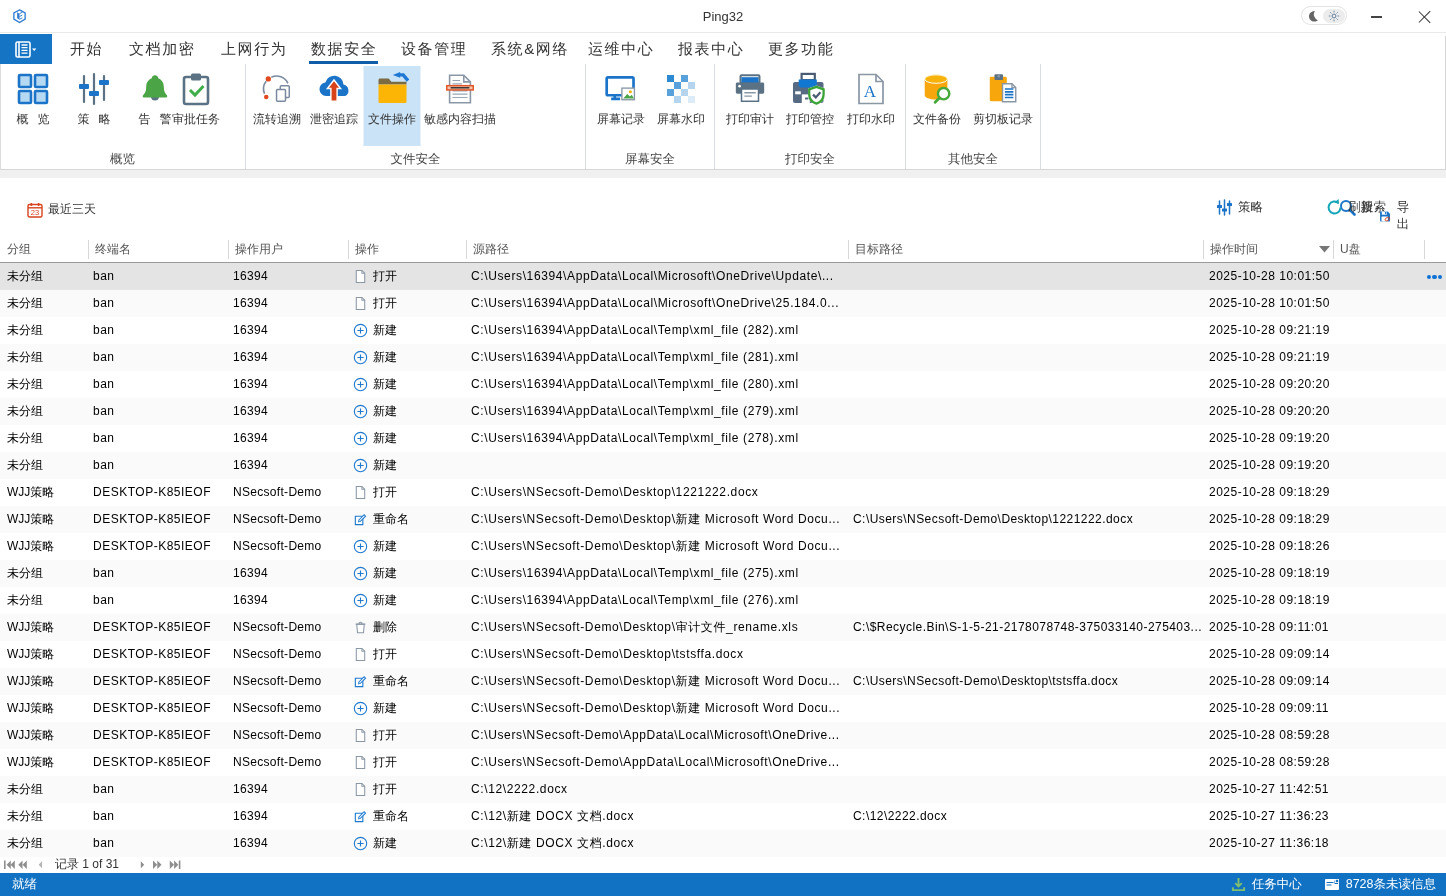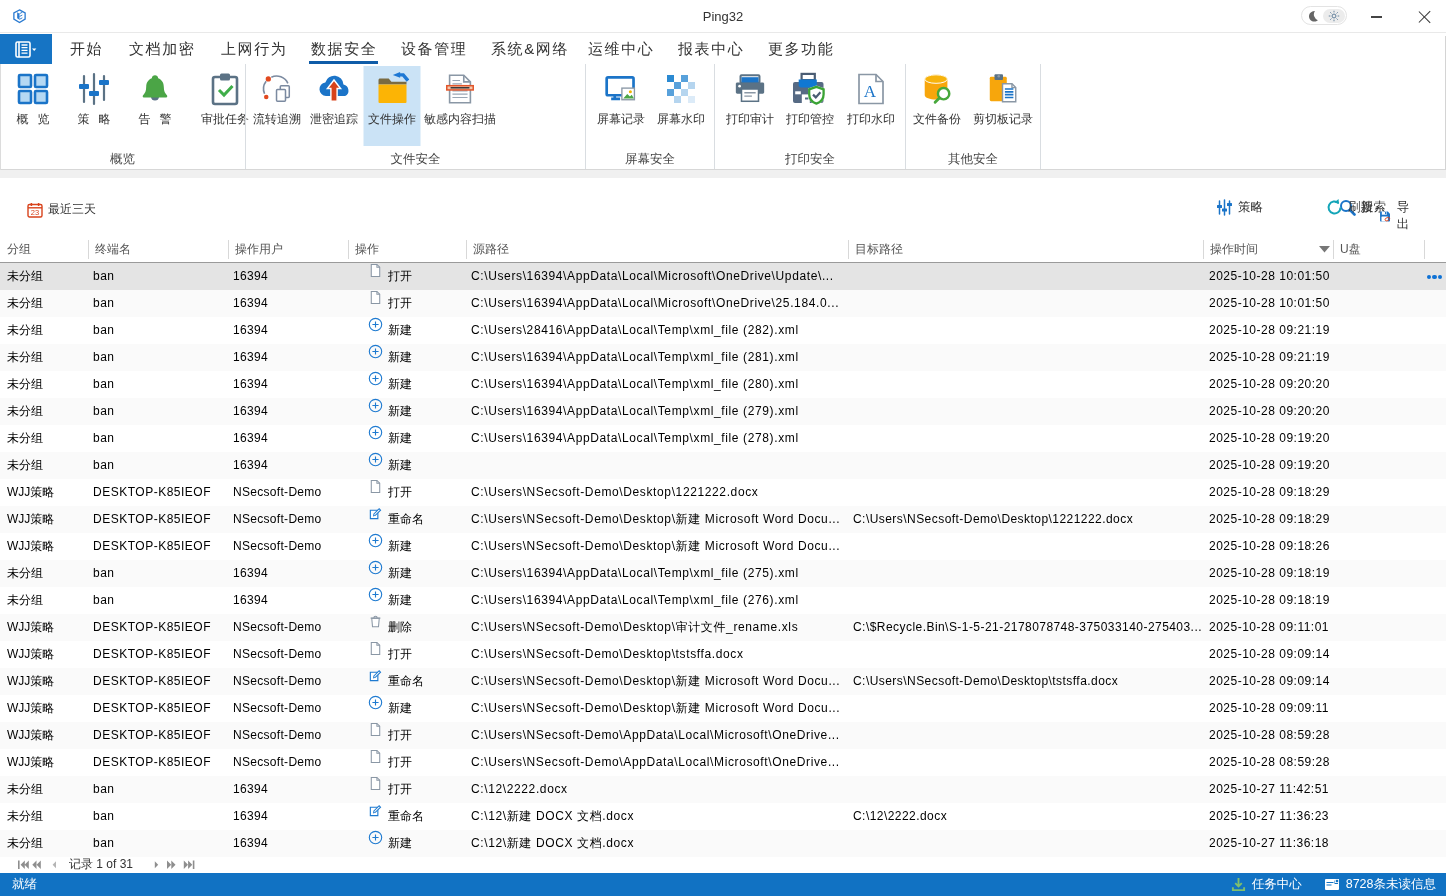--- a/index.html
+++ b/index.html
@@ -40,28 +40,28 @@
 
 #thead {position:absolute;left:0;top:236px;width:1446px;height:27px;background:#fff;border-bottom:1px solid #9a9a9a;font-size:12px;color:#555}
 .hc {position:absolute;top:0;height:26px;line-height:26px;padding-left:7px}
 .hc:not(.first):before {content:"";position:absolute;left:0;top:4px;height:19px;width:1px;background:#d8d8d8}
 #tbody {position:absolute;left:0;top:263px;width:1446px}
 .row {position:relative;width:1446px;height:27px;background:#fff;font-size:12px;color:#000000}
 .row.alt {background:#fafafa}
 .row.sel {background:#e4e4e4}
 .c {position:absolute;top:0;height:27px;line-height:27px;white-space:nowrap;overflow:hidden}
 .c1 {left:7px;width:78px} .c2 {left:93px;width:132px;letter-spacing:.5px} .c3 {left:233px;width:112px;letter-spacing:.3px}
-.c4 {left:368px;width:110px;display:flex;}
+.c4 {left:353px;width:110px;display:flex;align-items:center}
 .c4 .opi {width:15px;height:15px;margin-right:5px;flex:none} .c4 span {letter-spacing:0}
 .c5 {left:471px;width:378px} .c6 {left:853px;width:350px} .c7 {left:1209px;width:132px}
 .c5 {letter-spacing:.62px} .c6 {letter-spacing:.45px} .c7 {letter-spacing:.5px}
 .dots {position:absolute;right:4px;top:12px}
 .dots i {display:inline-block;width:4.4px;height:4.4px;border-radius:50%;background:#0f72d5;margin-left:1px;vertical-align:top}
 
-#pager {position:absolute;left:14px;top:857px;width:1380px;height:16px;background:#fff;font-size:12px;color:#333}
+#pager {position:absolute;left:0;top:857px;width:1380px;height:16px;background:#fff;font-size:12px;color:#333}
 #pager .pt {position:absolute;left:55px;top:0;line-height:15px}
 
 #status {position:absolute;left:0;top:873px;width:1446px;height:23px;background:#1172c3;color:#fff;font-size:12.5px}
 #status .lbl {position:absolute;left:12px;top:0;line-height:23px}
 #stR {position:absolute;right:10px;top:0;height:23px;display:flex;align-items:center}
 #stR .itm {display:flex;align-items:center;margin-left:22px}
 #stR svg {margin-right:6px}
 </style></head>
 <body>
 <div id="titlebar">
@@ -131,21 +131,21 @@
         </svg>
         <div class="rlab">策  略</div>
       </div>
       <div class="ritem " style="left:155px">
         <svg class="ric" viewBox="0 0 34 34">
           <path d="M17 28.5a4 4 0 0 0 4-3.5h-8a4 4 0 0 0 4 3.5z" fill="#5b7285"></path>
           <path d="M17 3.2c1.7 0 3.1 1.3 3.2 3 3.4 1.3 5.6 4.3 5.6 8.6 0 4.5 1.3 6.6 2.9 8.1.8.8 1 2.5-1.1 2.5H6.4c-2.1 0-1.9-1.7-1.1-2.5 1.6-1.5 2.9-3.6 2.9-8.1 0-4.3 2.2-7.3 5.6-8.6.1-1.7 1.5-3 3.2-3z" fill="#4ba546"></path>
         </svg>
         <div class="rlab">告  警</div>
       </div>
-      <div class="ritem " style="left:225px">
+      <div class="ritem " style="left:196px">
         <svg class="ric" viewBox="0 0 34 34">
           <rect x="5" y="5" width="24" height="27" rx="2" fill="#fff" stroke="#5b7285" stroke-width="2.6"></rect>
           <rect x="12" y="1.5" width="10" height="7" rx="1.5" fill="#5b7285"></rect>
           <path d="M11 18l5 5 8.5-9" fill="none" stroke="#3fae49" stroke-width="3"></path>
         </svg>
         <div class="rlab">审批任务</div>
       </div>
   <div class="gcap">概览</div>
 </div>
 <div class="rgroup" style="width:340px">
@@ -375,21 +375,21 @@
       <div class="c c1">未分组</div>
       <div class="c c2">ban</div>
       <div class="c c3">16394</div>
       <div class="c c4">
         <svg class="opi" viewBox="0 0 16 16">
           <circle cx="8" cy="8" r="6.6" fill="none" stroke="#1e7ad0" stroke-width="1.2"></circle>
           <path d="M8 4.7v6.6M4.7 8h6.6" stroke="#1e7ad0" stroke-width="1.2"></path>
         </svg>
         <span>新建</span>
       </div>
-      <div class="c c5">C:\Users\28416\AppData\Local\Temp\xml_file (282).xml</div>
+      <div class="c c5">C:\Users\16394\AppData\Local\Temp\xml_file (282).xml</div>
       <div class="c c6"></div>
       <div class="c c7">2025-10-28 09:21:19</div>
     </div>
 <div class="row alt">
       <div class="c c1">未分组</div>
       <div class="c c2">ban</div>
       <div class="c c3">16394</div>
       <div class="c c4">
         <svg class="opi" viewBox="0 0 16 16">
           <circle cx="8" cy="8" r="6.6" fill="none" stroke="#1e7ad0" stroke-width="1.2"></circle>

